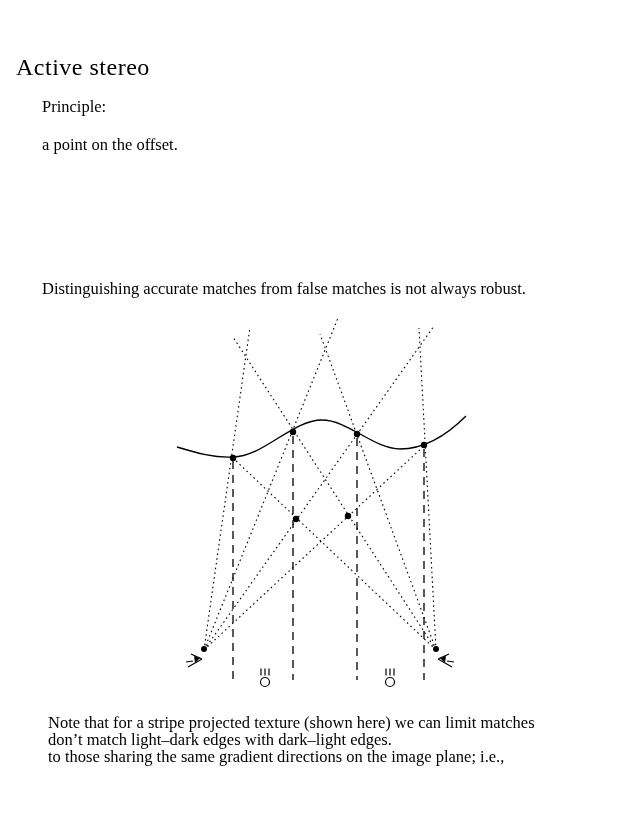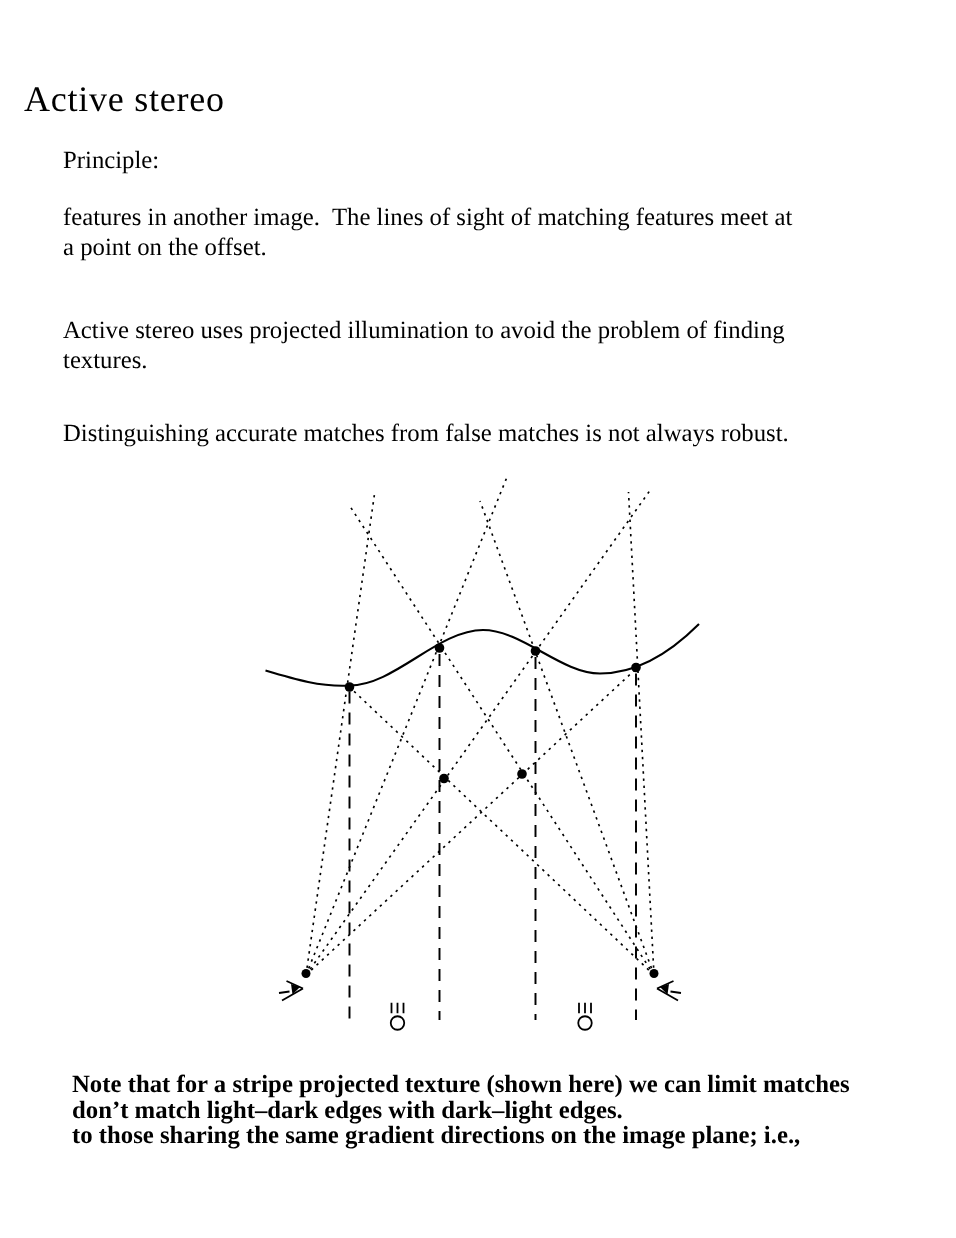--- a/index.html
+++ b/index.html
@@ -31,21 +31,20 @@
     left: 42px;
     font-size: 16.5px;
     line-height: 19.5px;
   }
   .textblock .line {
     white-space: pre;
   }
   .note {
     left: 48px;
     line-height: 17px;
-    font-weight: bold;
   }
   #principle { top: 97px; }
   #para1 { top: 135px; }
   #para2 { top: 210px; }
   #para3 { top: 263px; margin-top: 16px; }
   #note  { top: 714px; }
   #figure-svg {
     position: absolute;
     left: 0;
     top: 0;
@@ -56,28 +55,23 @@
 
 <div class="page">
 
   <div class="title">Active stereo</div>
 
   <div id="principle" class="textblock">
       <div class="line">Principle:</div>
     </div>
 
   <div id="para1" class="textblock">
-      <div class="line">features in another image.  The lines of sight of matching features meet at</div>
       <div class="line">a point on the offset.</div>
     </div>
 
-  <div id="para2" class="textblock">
-      <div class="line">Active stereo uses projected illumination to avoid the problem of finding</div>
-      <div class="line">textures.</div>
-    </div>
 
   <div id="para3" class="textblock">
       <div class="line">Distinguishing accurate matches from false matches is not always robust.</div>
     </div>
 
   <svg id="figure-svg" width="637" height="825" viewBox="0 0 637 825">
       <line x1="204" y1="650" x2="250" y2="327" stroke="#000000" stroke-width="1.1" stroke-dasharray="1.6 3.2"></line>
       <line x1="204" y1="650" x2="338" y2="318" stroke="#000000" stroke-width="1.1" stroke-dasharray="1.6 3.2"></line>
       <line x1="204" y1="650" x2="434" y2="326" stroke="#000000" stroke-width="1.1" stroke-dasharray="1.6 3.2"></line>
       <line x1="204" y1="650" x2="425" y2="445" stroke="#000000" stroke-width="1.1" stroke-dasharray="1.6 3.2"></line>

